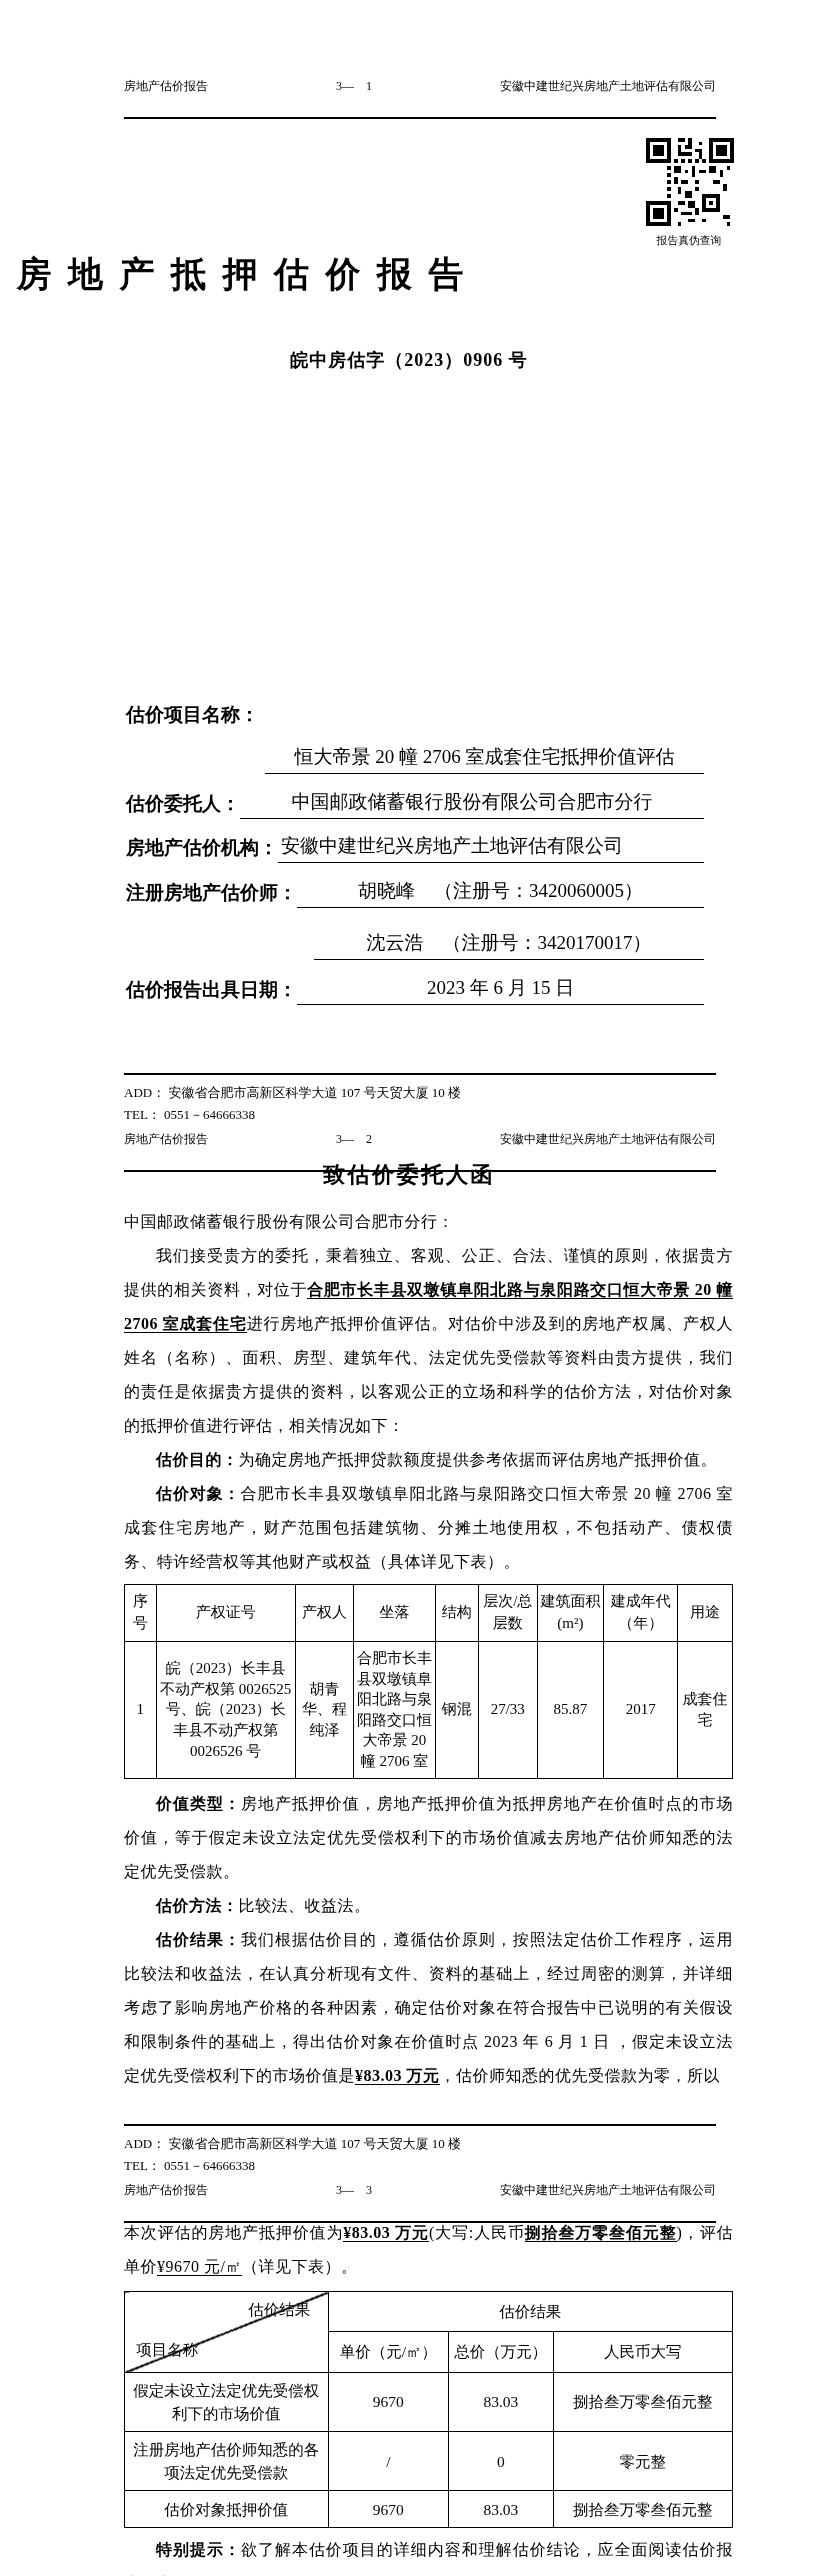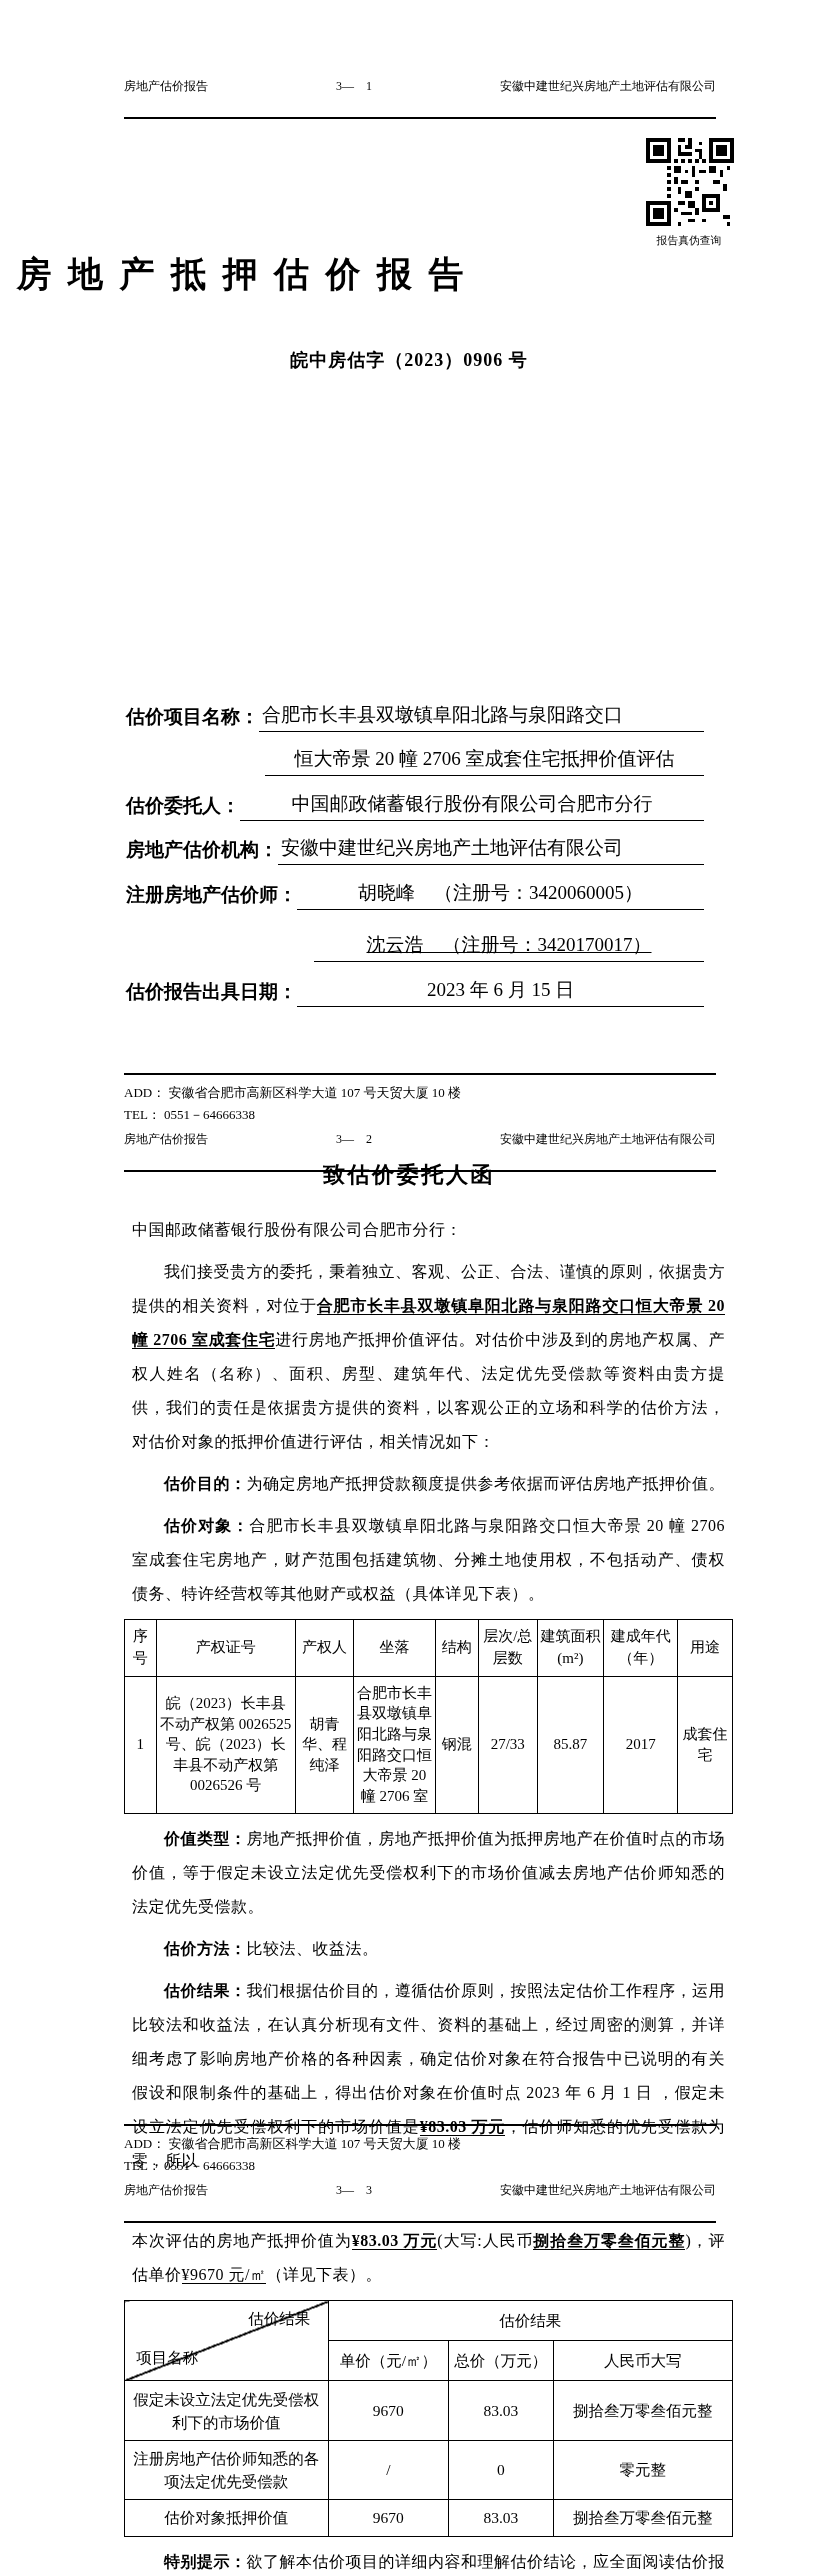--- a/index.html
+++ b/index.html
@@ -20,28 +20,28 @@
   
   .title{position:absolute;top:251px;left:0;width:100%;text-align:left;font-size:35px;
          font-weight:bold;letter-spacing:16.5px;text-indent:16.5px;}
   .docno{position:absolute;top:348px;left:0;width:100%;text-align:center;font-size:18px;font-weight:bold;letter-spacing:1px;}
   .cover{position:absolute;top:679px;left:126px;width:578px;font-size:19px;margin-top:21px;}
   .crow{display:flex;align-items:flex-end;margin-bottom:12.4px;line-height:30px;}
   .clabel{font-family:"Liberation Sans","DejaVu Sans",sans-serif;font-weight:bold;white-space:nowrap;}
   .cval{flex:1;border-bottom:1.5px solid #000;padding:0 3.1px 1px;white-space:nowrap;}
   .cval.center{text-align:center;}
   .sp270{width:139px;} .sp365{width:188px;}
-  .crow.gap{margin-top:20.6px;text-decoration:underline;}
+  .crow.gap{margin-top:20.6px;}
 
   
   .h2{position:absolute;top:1160px;left:0;width:100%;text-align:center;font-size:22px;
       font-weight:bold;letter-spacing:2.6px;}
   .bodytxt{position:absolute;left:124px;width:609px;font-size:16px;line-height:34px;
            text-align:justify;letter-spacing:0.5px;}
-  .bodytxt p{margin:8px;}
+  .bodytxt p{margin:0;}
   .ind{text-indent:2em;}
   .blabel{font-family:"Liberation Sans","DejaVu Sans",sans-serif;font-weight:bold;}
   .em{font-weight:bold;border-bottom:1.5px solid #000;}
   .u{border-bottom:1.5px solid #000;}
 
   
   table{width:100%;border-collapse:collapse;table-layout:fixed;}
   .t1{margin:5.2px 0 8.2px;}
   .t1 th,.t1 td{border:1px solid #000;text-align:center;vertical-align:middle;
       font-weight:normal;font-size:15px;line-height:20.6px;padding:6.2px 2.1px;letter-spacing:0;text-indent:0;}
@@ -136,21 +136,20 @@
     </svg>
   </div>
   <div class="qrcap">报告真伪查询</div>
 
   <div class="title">房地产抵押估价报告</div>
   <div class="docno">皖中房估字（2023）0906 号</div>
 
   <div class="cover">
     <div class="crow">
       <span class="clabel">估价项目名称：</span>
-      <span class="cval">合肥市长丰县双墩镇阜阳北路与泉阳路交口</span>
     </div>
     <div class="crow">
       <span class="sp270"></span>
       <span class="cval center">恒大帝景 20 幢 2706 室成套住宅抵押价值评估</span>
     </div>
     <div class="crow">
       <span class="clabel">估价委托人：</span>
       <span class="cval center">中国邮政储蓄银行股份有限公司合肥市分行</span>
     </div>
     <div class="crow">

